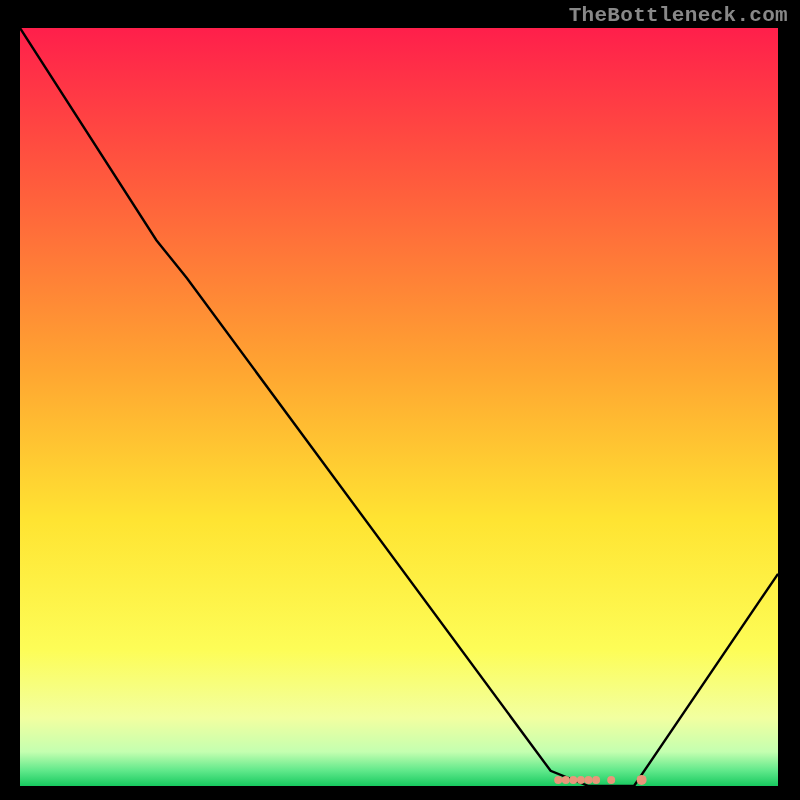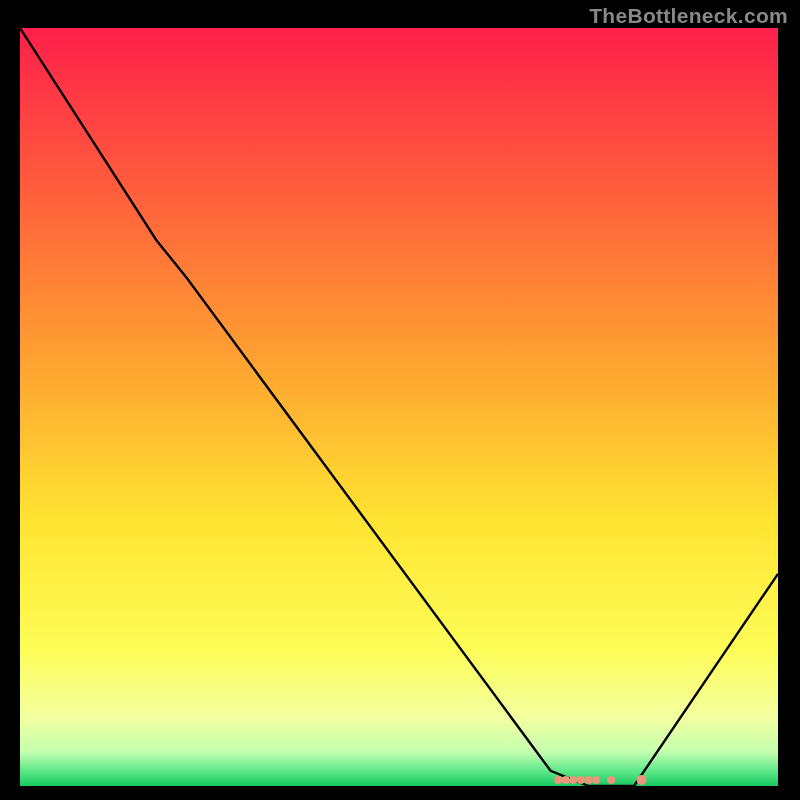--- a/index.html
+++ b/index.html
@@ -14,21 +14,21 @@
     position: relative;
     width: 800px;
     height: 800px;
     background: #000000;
   }
   .watermark {
     position: absolute;
     top: 4px;
     right: 12px;
     color: #888888;
-    font-family: Liberation Sans, sans-serif;
+    font-family: Liberation Mono, monospace;
     font-size: 21px;
     font-weight: 600;
     letter-spacing: 0.3px;
   }
   .plot {
     position: absolute;
     left: 20px;
     top: 28px;
     width: 758px;
     height: 758px;

